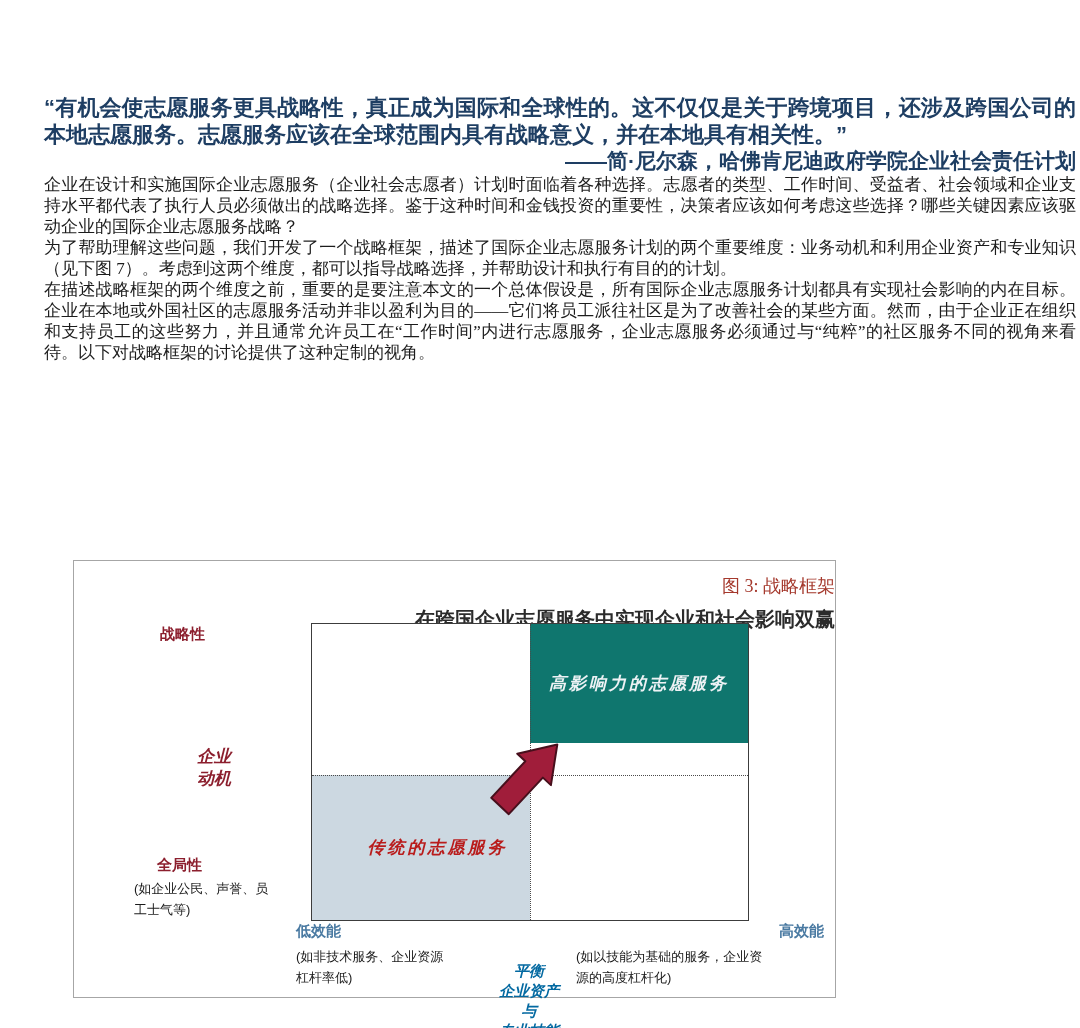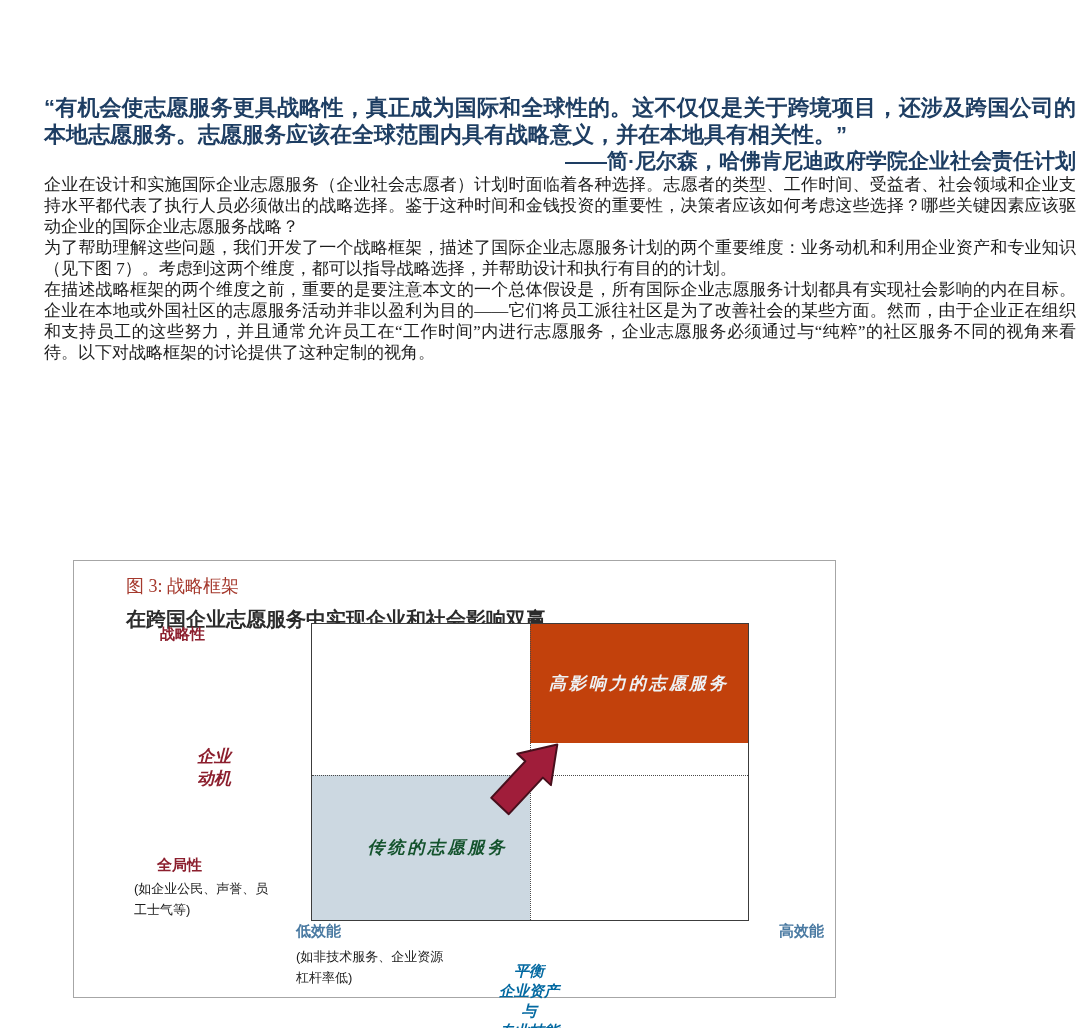--- a/index.html
+++ b/index.html
@@ -10,45 +10,45 @@
   .pull-quote{margin-top:10px;font-family:"Liberation Sans",sans-serif;font-weight:bold;
         color:#1e3e63;font-size:22px;line-height:27px;text-align:justify;}
   .attribution{font-family:"Liberation Sans",sans-serif;font-weight:bold;color:#1e3e63;
         font-size:21px;line-height:26px;text-align:right;}
   .body-par{font-size:17px;line-height:21px;text-align:justify;margin:0;}
   .pre{white-space:pre-line;}
 
   
   .figure{position:absolute;left:73px;top:560px;width:763px;height:438px;
         border:1px solid #a6a6a6;background:#fff;box-sizing:border-box;}
-  .fig-head{position:absolute;left:0;top:13px;width:100%;text-align:left;
+  .fig-head{position:absolute;left:0;top:13px;width:100%;text-align:right;
         padding-left:52px;box-sizing:border-box;}
   .fig-title{color:#a5392d;font-size:18px;line-height:24px;}
   .fig-subtitle{margin-top:11px;color:#2b2b2b;font-size:20px;font-weight:bold;line-height:20px;}
 
   .axis-head{font-family:"Liberation Sans",sans-serif;font-weight:bold;font-size:15px;color:#8c1f2e;}
   .axis-desc{font-family:"Liberation Sans",sans-serif;font-size:13px;line-height:21px;color:#1a1a1a;}
   .axis-title{font-weight:bold;font-style:italic;color:#8c1f2e;font-size:17px;line-height:22px;text-align:center;}
 
   .strat-label{position:absolute;left:86px;top:64px;}
   .strat-desc{position:absolute;left:58px;top:87px;width:168px;}
   .y-title{position:absolute;left:100px;top:185px;width:80px;}
   .glob-label{position:absolute;left:83px;top:295px;}
   .glob-desc{position:absolute;left:60px;top:317px;width:140px;}
 
   .quad-grid{position:absolute;left:237px;top:62px;width:436px;height:296px;
         border:1px solid #3c3c3c;box-sizing:content-box;background:#fff;}
   .quad{position:absolute;display:flex;align-items:center;justify-content:center;}
   .q-tl{left:0;top:0;width:218px;height:151px;background:#ffffff;}
-  .q-tr{left:218px;top:0;width:218px;height:119px;background:#c2410c;}
+  .q-tr{left:218px;top:0;width:218px;height:119px;background:#0f766e;}
   .q-bl{left:0;top:151px;width:218px;height:145px;background:#ccd8e1;}
   .q-br{left:218px;top:151px;width:218px;height:145px;background:#ffffff;}
   .q-label{font-style:italic;font-weight:bold;font-size:17px;letter-spacing:3px;}
   .q-tr .q-label{color:#eef2f5;}
-  .q-bl .q-label{color:#14532d;margin-left:33px;}
+  .q-bl .q-label{color:#b91c1c;margin-left:33px;}
   .div-v{position:absolute;left:218px;top:0;height:296px;border-left:1px dotted #4a4a4a;}
   .div-h{position:absolute;left:0;top:151px;width:436px;border-top:1px dotted #4a4a4a;}
   .arrow-svg{position:absolute;left:160px;top:100px;width:110px;height:110px;}
 
   .x-low-label{position:absolute;left:222px;top:361px;color:#4a7aa2;}
   .x-low-desc{position:absolute;left:222px;top:385px;width:150px;}
   .x-title{position:absolute;left:395px;top:360px;width:120px;font-size:15px;line-height:20px;color:#1a1a1a;}
   .x-high-desc{position:absolute;left:502px;top:385px;width:188px;}
   .x-high-label{position:absolute;right:11px;top:361px;color:#4a7aa2;}
 </style>
@@ -95,16 +95,17 @@
         </g>
       </svg>
     </div>
 
     <div class="axis-head x-low-label">低效能</div>
     <div class="axis-desc x-low-desc">(如非技术服务、企业资源杠杆率低)</div>
     <div class="axis-title x-title pre" style="color:#0369a1;margin-top:40px;">平衡
 企业资产
 与
 专业技能</div>
+    <div class="axis-desc x-high-desc">(如以技能为基础的服务，企业资源的高度杠杆化)</div>
     <div class="axis-head x-high-label">高效能</div>
 
   </div>
 </div>
 
 </body></html>

